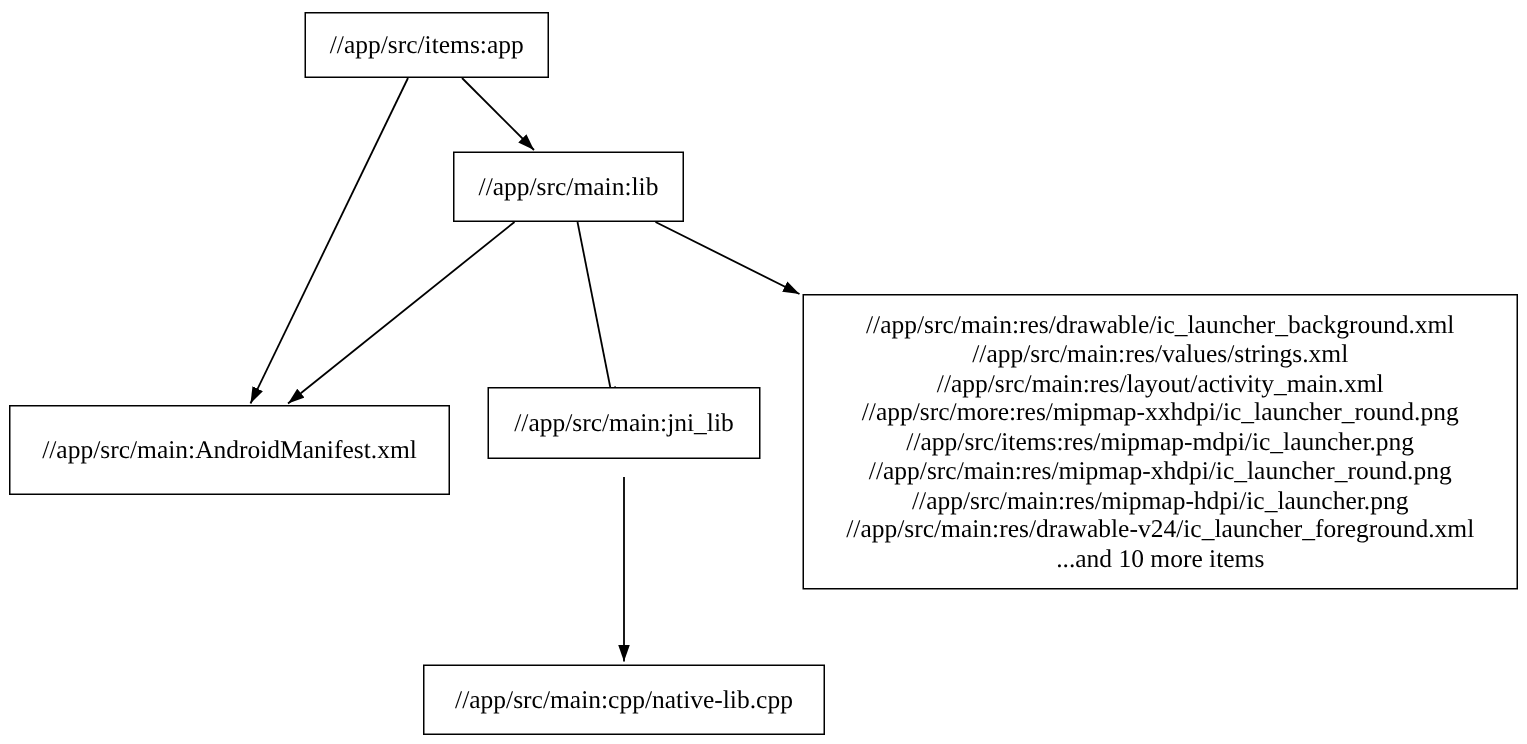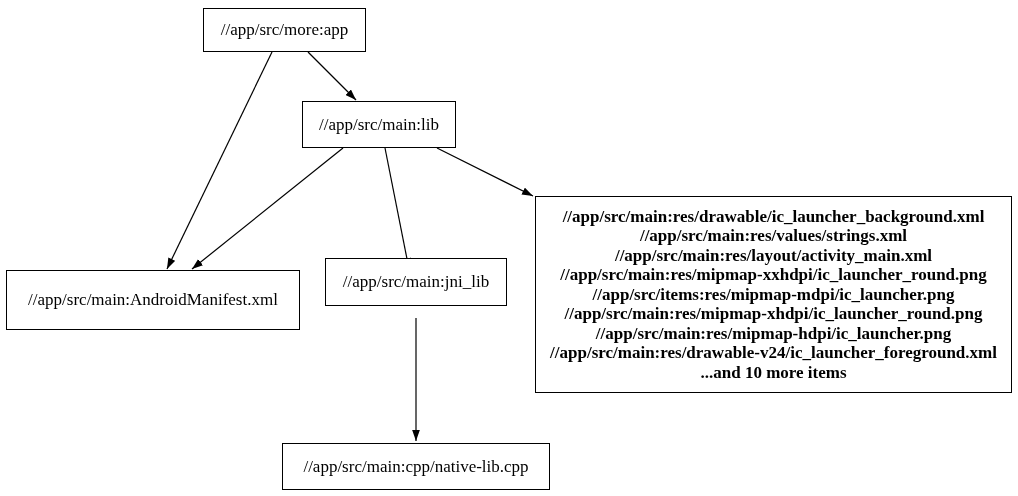--- a/index.html
+++ b/index.html
@@ -37,21 +37,20 @@
     white-space: nowrap;
   }
   .node.multiline {
     flex-direction: column;
     justify-content: center;
     font-size: 17px;
     line-height: 19.5px;
   }
   .node.multiline .res-line {
     white-space: nowrap;
-    font-weight: bold;
   }
 </style>
 </head>
 <body>
 
 <div class="graph-canvas">
 
   <svg class="edge-layer" viewBox="0 0 1018 496" xmlns="http://www.w3.org/2000/svg">
     <defs>
       <marker id="arrow" viewBox="0 0 10 7" refX="10" refY="3.5" markerWidth="11" markerHeight="8" markerUnits="userSpaceOnUse" orient="auto">
@@ -60,40 +59,40 @@
     </defs>
     <line x1="308" y1="52" x2="356" y2="100" stroke="#000000" stroke-width="1.2" marker-end="url(#arrow)"></line>
     <line x1="272" y1="52" x2="167" y2="269" stroke="#000000" stroke-width="1.2" marker-end="url(#arrow)"></line>
     <line x1="343" y1="148" x2="192" y2="269" stroke="#000000" stroke-width="1.2" marker-end="url(#arrow)"></line>
     <line x1="385" y1="148" x2="409" y2="269" stroke="#000000" stroke-width="1.2" marker-end="url(#arrow)"></line>
     <line x1="437" y1="148" x2="533" y2="196" stroke="#000000" stroke-width="1.2" marker-end="url(#arrow)"></line>
     <line x1="416" y1="318" x2="416" y2="441" stroke="#000000" stroke-width="1.2" marker-end="url(#arrow)"></line>
   </svg>
 
   <div class="node" style="left:203px; top:8px; width:163px; height:44px;">
-    <span>//app/src/more:app</span>
+    <span>//app/src/items:app</span>
   </div>
 
   <div class="node" style="left:302px; top:101px; width:154px; height:47px;justify-content:center;">
     <span>//app/src/main:lib</span>
   </div>
 
   <div class="node" style="left:6px; top:270px; width:294px; height:60px;">
     <span>//app/src/main:AndroidManifest.xml</span>
   </div>
 
   <div class="node" style="left:325px; top:258px; width:182px; height:48px;">
     <span>//app/src/main:jni_lib</span>
   </div>
 
   <div class="node multiline" style="left:535px; top:196px; width:477px; height:197px;">
     <div class="res-line">//app/src/main:res/drawable/ic_launcher_background.xml</div>
     <div class="res-line">//app/src/main:res/values/strings.xml</div>
     <div class="res-line">//app/src/main:res/layout/activity_main.xml</div>
-    <div class="res-line">//app/src/main:res/mipmap-xxhdpi/ic_launcher_round.png</div>
+    <div class="res-line">//app/src/more:res/mipmap-xxhdpi/ic_launcher_round.png</div>
     <div class="res-line">//app/src/items:res/mipmap-mdpi/ic_launcher.png</div>
     <div class="res-line">//app/src/main:res/mipmap-xhdpi/ic_launcher_round.png</div>
     <div class="res-line">//app/src/main:res/mipmap-hdpi/ic_launcher.png</div>
     <div class="res-line">//app/src/main:res/drawable-v24/ic_launcher_foreground.xml</div>
     <div class="res-line">...and 10 more items</div>
   </div>
 
   <div class="node" style="left:282px; top:443px; width:268px; height:47px;">
     <span>//app/src/main:cpp/native-lib.cpp</span>
   </div>

